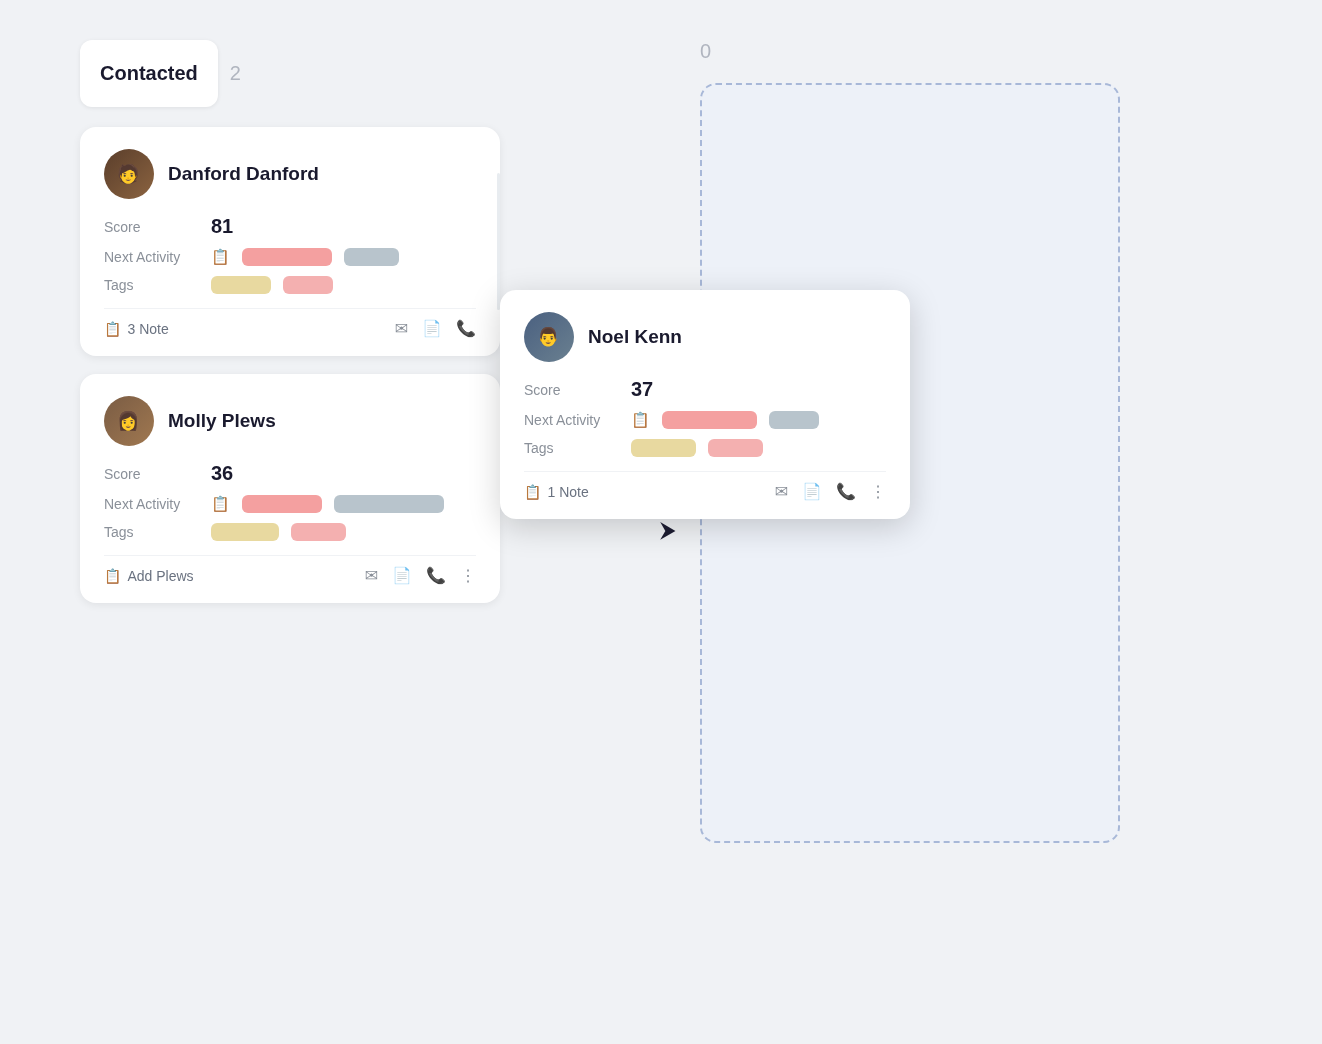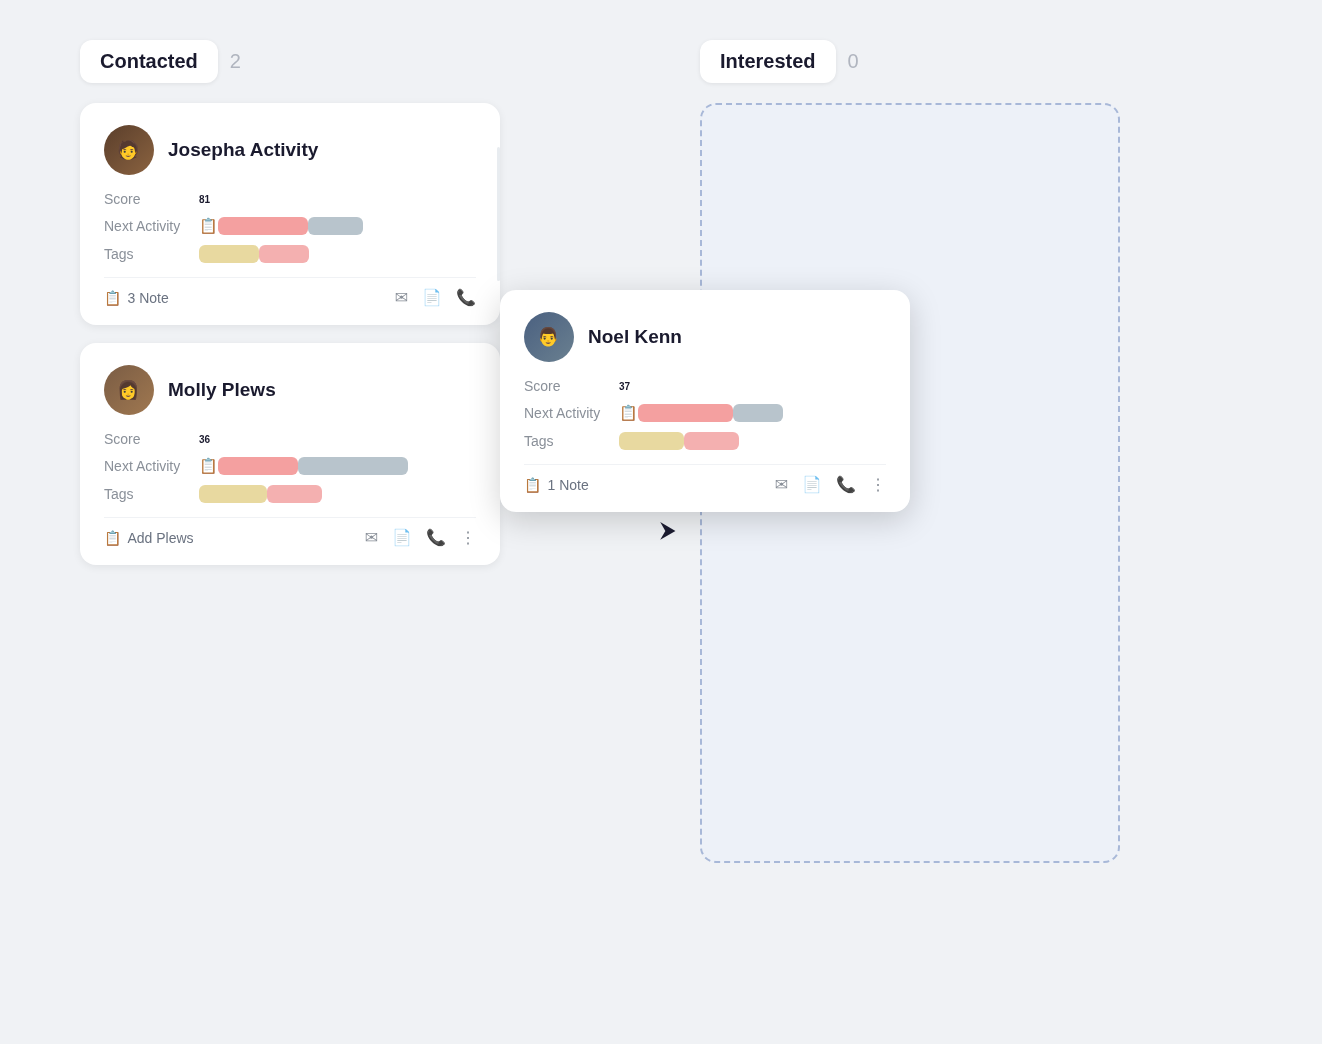--- a/index.html
+++ b/index.html
@@ -23,21 +23,21 @@
     }
     .column-header {
       display: flex;
       align-items: center;
       gap: 12px;
       margin-bottom: 20px;
     }
     .column-title-pill {
       background: #fff;
       border-radius: 12px;
-      padding: 10px 20px;
+      padding: 22px 20px;
       font-size: 20px;
       font-weight: 700;
       color: #1a1a2e;
       box-shadow: 0 1px 4px rgba(0,0,0,0.08);
     }
     .column-count {
       font-size: 20px;
       color: #b0b5bf;
       font-weight: 400;
     }
@@ -87,32 +87,32 @@
       font-size: 18px;
     }
     .card-name {
       font-size: 19px;
       font-weight: 700;
       color: #1a1a2e;
     }
     .card-field {
       display: flex;
       align-items: center;
-      gap: 0;
+      gap: 12px;
       margin-bottom: 10px;
       font-size: 14px;
       color: #8a9099;
     }
     .field-label {
       font-size: 14px;
       color: #8a9099;
       min-width: 95px;
     }
     .field-value {
-      font-size: 10px;
+      font-size: 20px;
       color: #1a1a2e;
       font-weight: 700;
     }
     .pill {
       border-radius: 6px;
       height: 18px;
       display: inline-block;
     }
     .pill-red { background: #f4a0a0; }
     .pill-gray { background: #b8c4cc; }
@@ -195,21 +195,21 @@
 
   <div class="column">
     <div class="column-header">
       <div class="column-title-pill">Contacted</div>
       <span class="column-count">2</span>
     </div>
 
     <div class="card" style="position:relative;">
       <div class="card-header">
         <div class="avatar avatar-placeholder avatar-josepha">🧑</div>
-        <span class="card-name">Josepha Activity</span>
+        <span class="card-name">Danford Danford</span>
       </div>
       <div class="card-field">
         <span class="field-label">Score</span>
         <span class="field-value">81</span>
       </div>
       <div class="card-field">
         <span class="field-label">Next Activity</span>
         <span class="activity-icon">📋</span>
         <span class="pill pill-red" style="width:90px;"></span>
         <span class="pill pill-gray" style="width:55px;"></span>
@@ -263,21 +263,20 @@
           <span class="action-icon">📄</span>
           <span class="action-icon">📞</span>
           <span class="action-icon">⋮</span>
         </div>
       </div>
     </div>
   </div>
 
   <div class="column" style="margin-left: 160px;">
     <div class="column-header">
-      <div class="column-title-pill">Interested</div>
       <span class="column-count">0</span>
     </div>
     <div class="drop-zone"></div>
   </div>
 </div>
 
 <div class="floating-card">
   <div class="card-header">
     <div class="avatar avatar-placeholder avatar-noel">👨</div>
     <span class="card-name">Noel Kenn</span>

